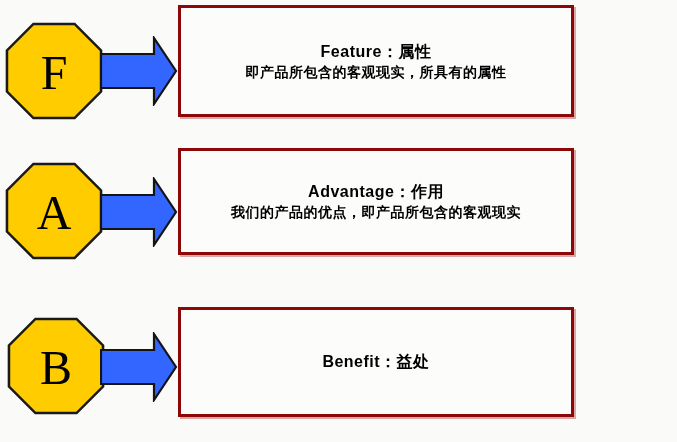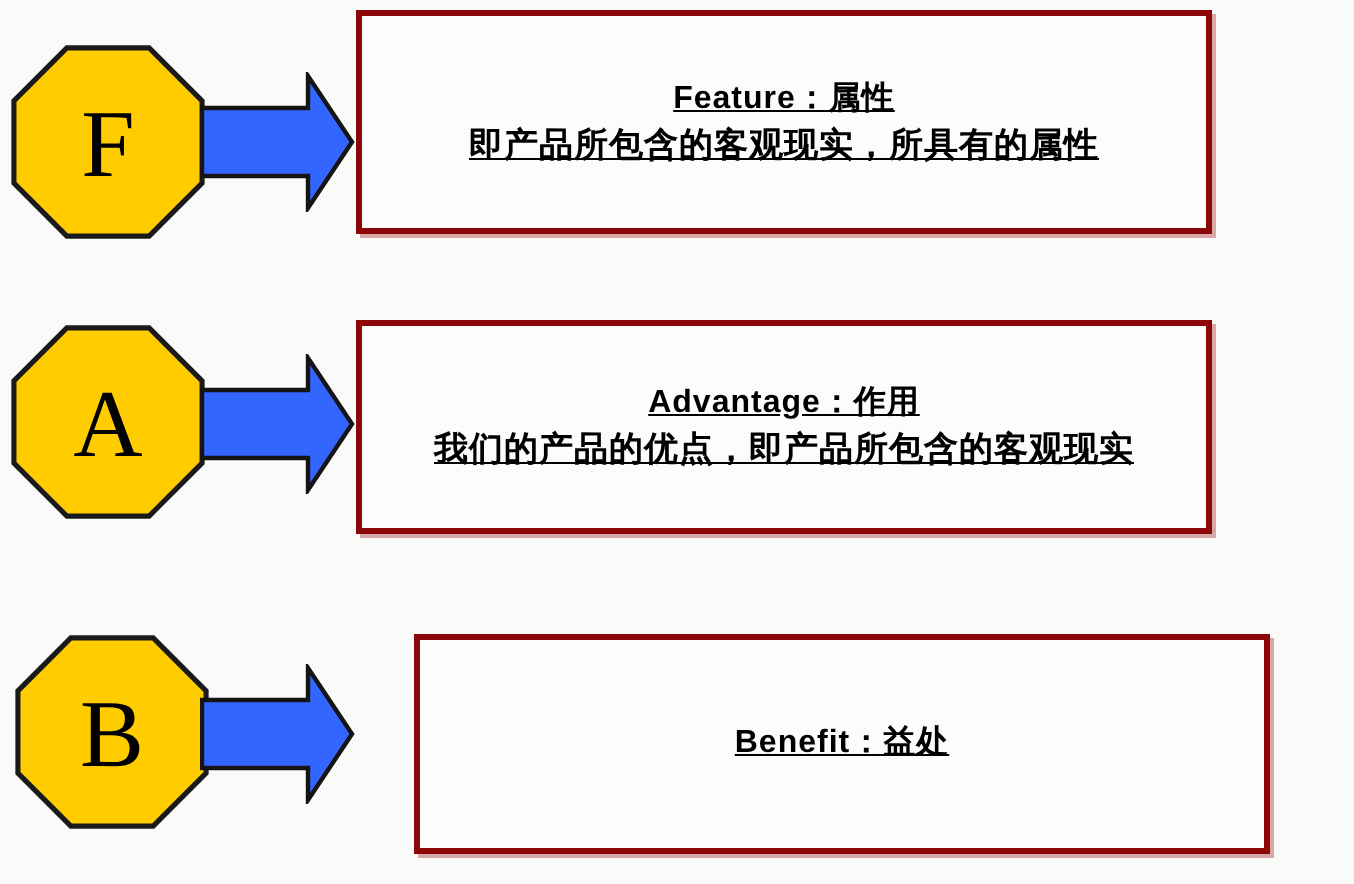--- a/index.html
+++ b/index.html
@@ -43,57 +43,56 @@
     height: 70px;
   }
   .arrow-wrap svg {
     width: 100%;
     height: 100%;
     display: block;
   }
   .text-box {
     position: absolute;
     left: 178px;
-    width: 428px;
+    width: 396px;
     box-sizing: border-box;
     background: var(--box-bg, #fcfcfb);
     border: 3px solid var(--box-border, #8c0808);
     box-shadow: 2px 2px 0 var(--box-shadow, #d8a7a7);
     display: flex;
     flex-direction: column;
     align-items: center;
     justify-content: center;
     text-align: center;
     color: var(--text, #000);
-    text-decoration: underline;
   }
   .box-heading {
     font-size: 16px;
     font-weight: 700;
     line-height: 1.45;
     letter-spacing: 0.5px;
   }
   .box-desc {
-    font-size: 17px;
+    font-size: 14px;
     font-weight: 700;
     line-height: 1.4;
     letter-spacing: 0.5px;
     white-space: nowrap;
     text-align: right;
   }
   
   #oct-0 { left: 5px;  top: 22px;  }
   #oct-1 { left: 5px;  top: 162px; }
   #oct-2 { left: 7px;  top: 317px; }
   #arr-0 { left: 100px; top: 36px;  }
   #arr-1 { left: 100px; top: 177px; }
   #arr-2 { left: 100px; top: 332px; }
   #box-0 { top: 5px;   height: 112px; }
-  #box-1 { top: 160px; height: 107px; }
-  #box-2 { top: 317px; height: 110px; margin-left: 29px; }
+  #box-1 { top: 148px; height: 107px; }
+  #box-2 { top: 307px; height: 110px; }
 </style>
 </head>
 <body>
 
 <div class="canvas">
 
   <div class="octagon-wrap" id="oct-0">
     <svg viewBox="0 0 100 100">
       <polygon points="29,2 71,2 98,29 98,71 71,98 29,98 2,71 2,29" style="fill:var(--octagon-fill); stroke:var(--octagon-border); stroke-width:2.6"></polygon>
     </svg>

